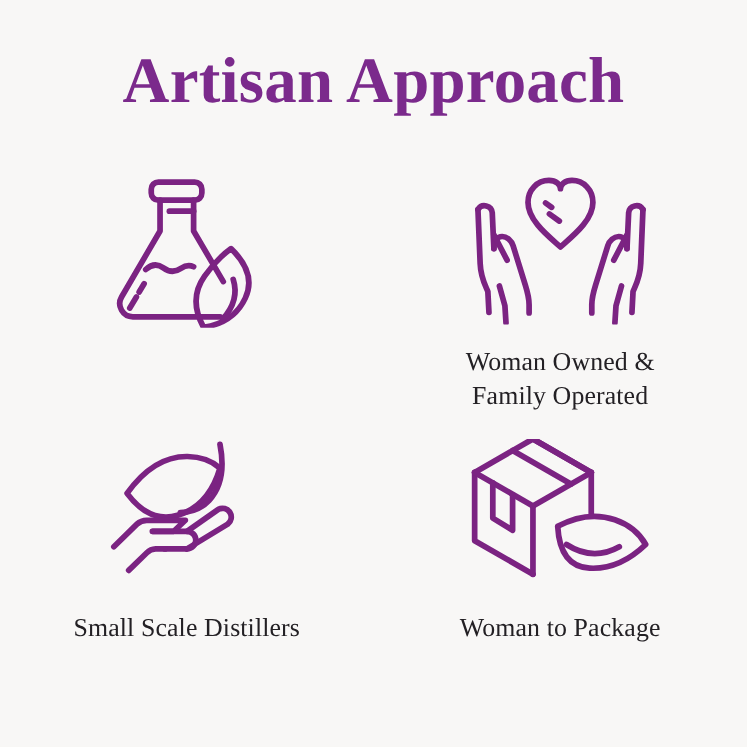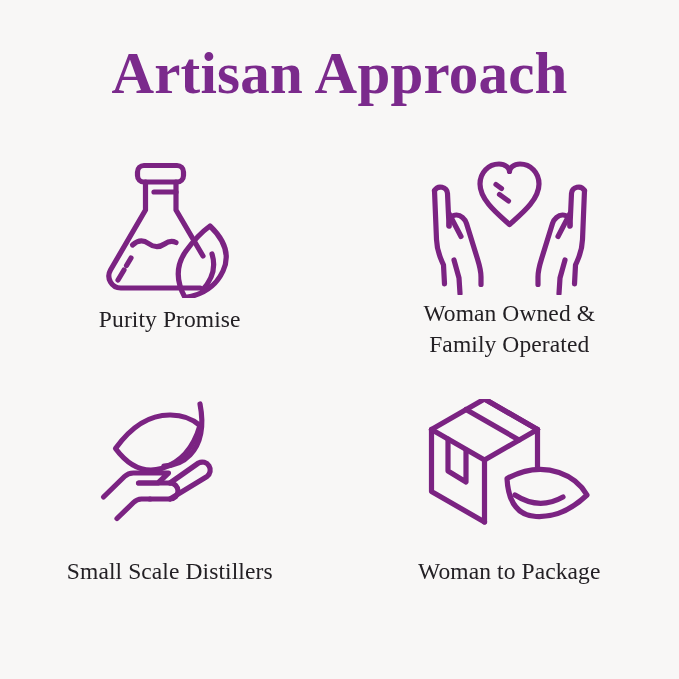--- a/index.html
+++ b/index.html
@@ -72,21 +72,21 @@
     font-size: 23.5px;
     line-height: 1.30;
     color: #232024;
     white-space: pre-line;
     letter-spacing: 0.1px;
   }
   
   .row-1 .feature-icon { height: 148px; }
   .row-2 .feature-icon { height: 140px; }
   .row-2 .feature-label { margin-top: 22px; }
-  .cell-2 .feature-label { margin-top: 0; }
+  .cell-2 .feature-label { margin-top: 16px; }
 </style>
 </head>
 <body>
 
 <div class="page">
 
   <h1 class="page-title">Artisan Approach</h1>
 
   <div class="features-grid">
 
@@ -105,21 +105,20 @@
           <path d="M37.5 95 q8 -7.5 16 -1.5 q8 6 16 0.5 q6 -4.2 11.5 -1.5"></path>
 
           <path d="M36 108 l-4.5 7.5"></path>
           <path d="M29 120 l-6 10"></path>
 
           <path d="M115 76 q23.5 22.5 13 45 q-10.5 22.5 -38 26.5 q-14 -25.5 1 -46.5 q11.5 -16 24 -25 z"></path>
 
           <path d="M117 104 q6 19 -9.5 36"></path>
         </svg>
       </div>
-      <div class="feature-label">Purity Promise</div>
     </div>
 
     <div class="feature-cell row-1 cell-2">
       <div class="feature-icon">
         <svg width="165" height="142" viewBox="0 0 165 142" fill="none" stroke="#7b2382" stroke-width="5.2" stroke-linecap="round" stroke-linejoin="round">
 
           <path d="M82.5 71.5 C72 62 53 47.5 53 31 C53 19.5 61.5 11 72 11 C78.5 11 82.5 15 82.5 18.5 C82.5 15 86.5 11 93 11 C103.5 11 112 19.5 112 31 C112 47.5 93 62 82.5 71.5 Z"></path>
 
           <path d="M69 31.5 l5.5 4"></path>
           <path d="M72.5 41.5 l9 6.5"></path>

